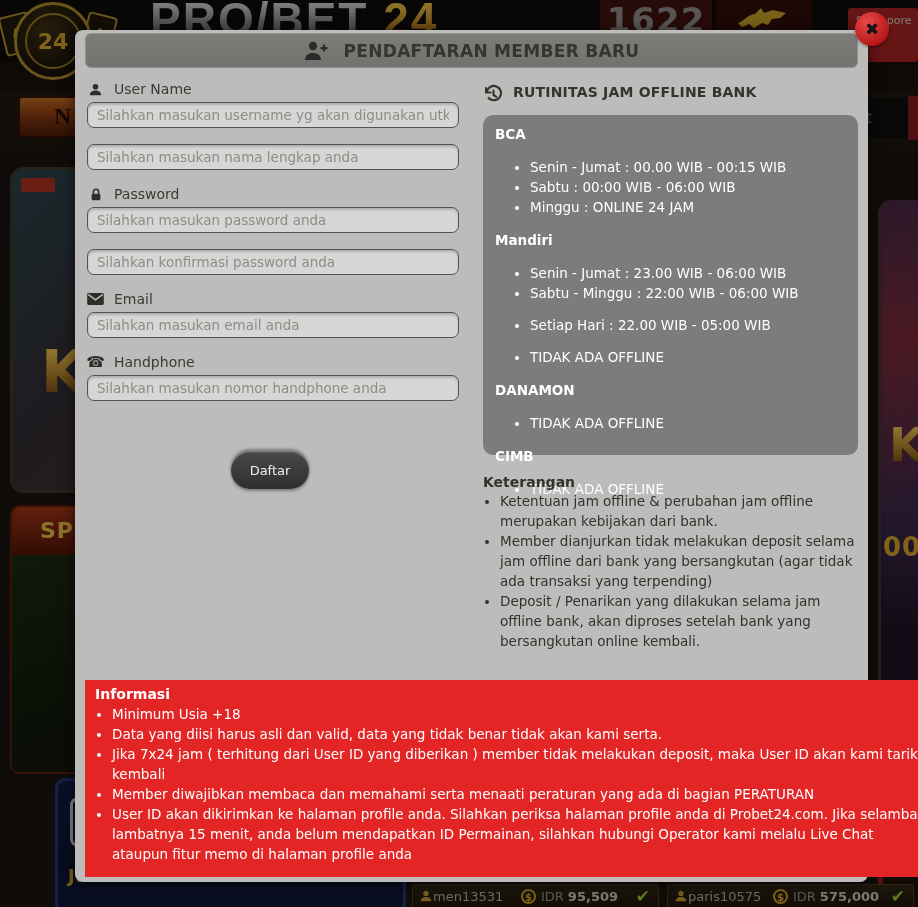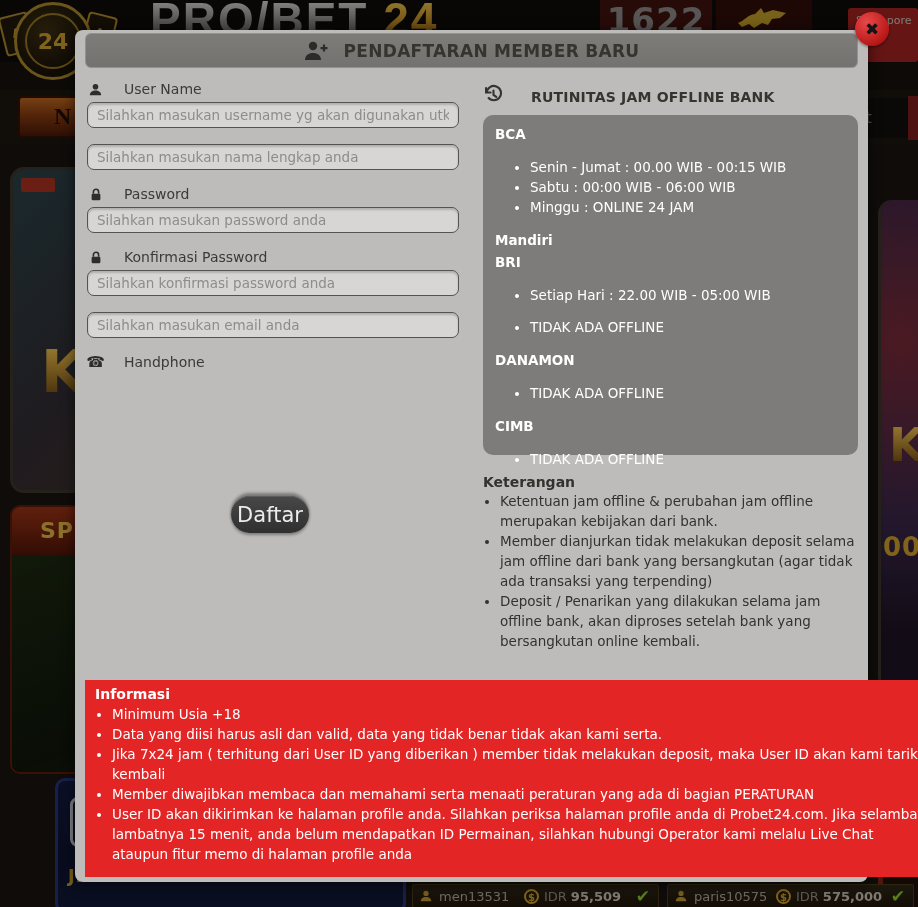--- a/index.html
+++ b/index.html
@@ -73,21 +73,21 @@
   .blue-logo{position:absolute;left:12px;top:16px;width:34px;height:44px;border:3px solid #d8d8e0;border-radius:8px;
     color:#d8d8e0;font-weight:bold;font-size:26px;text-align:center;line-height:42px;}
   .blue-jad{position:absolute;left:10px;top:84px;font-size:18px;font-weight:800;color:#caa32c;letter-spacing:2px;}
 
   
   .ticker{left:412px;top:884px;display:flex;gap:8px;}
   .tcell{width:245px;height:22px;flex:0 0 245px;display:flex;align-items:center;
     background:linear-gradient(180deg,#2c2514,#191106);border:1px solid #4a3c18;border-radius:2px;
     font-size:13px;}
   .tcell .picon{margin-left:6px;flex:0 0 auto;}
-  .tuser{margin-left:6px;color:#b8b3a8;}
+  .tuser{color:#b8b3a8;}
   .tmid{margin-left:auto;display:flex;align-items:center;}
   .tcoin{width:15px;height:15px;border-radius:50%;border:2px solid #d8a62a;background:#241c08;
     color:#d8a62a;font-size:10px;font-weight:bold;text-align:center;line-height:14px;box-sizing:border-box;}
   .tcur{margin-left:5px;color:#9a958c;}
   .tamt{margin-left:4px;color:#d5cfc4;font-weight:bold;}
   .tcheck{margin-left:auto;margin-right:8px;color:#8fd42a;font-size:17px;font-weight:bold;}
 
   .overlay{position:absolute;inset:0;background:rgba(10,8,5,0.42);}
 
   
@@ -97,34 +97,34 @@
     background:linear-gradient(180deg,#7e7c78,#747270);border:1px solid #94928e;box-sizing:border-box;
     display:flex;align-items:center;justify-content:center;gap:16px;}
   .modal-title{font-size:17px;font-weight:bold;color:#35342f;letter-spacing:.3px;}
   .close-btn{position:absolute;left:855px;top:12px;width:34px;height:34px;border-radius:50%;
     background:radial-gradient(circle at 35% 30%,#e84848,#b51515 75%);
     box-shadow:0 1px 3px rgba(0,0,0,.5);display:flex;align-items:center;justify-content:center;
     color:#151515;font-size:17px;font-weight:bold;cursor:pointer;}
 
   .col-left{position:absolute;left:12px;top:51px;width:372px;}
   .fgroup{margin-bottom:16px;}
-  .flabel{display:flex;align-items:center;gap:20px;margin-bottom:5px;
+  .flabel{display:flex;align-items:center;gap:10px;margin-bottom:5px;
     font-size:14px;color:#3b3a36;}
   .ficon{width:17px;display:flex;justify-content:center;color:#2e2d2a;font-size:15px;line-height:1;}
   .finput{width:100%;height:26px;box-sizing:border-box;border:1px solid #55534f;border-radius:7px;
     background:#d7d6d4;box-shadow:inset 0 2px 2px rgba(0,0,0,.18);
     padding:0 9px;font-size:13.5px;color:#444;font-family:"DejaVu Sans",sans-serif;outline:none;}
   .finput::placeholder{color:#8e8c88;opacity:1;}
   .daftar-btn{position:absolute;left:156px;top:422px;width:78px;height:37px;border-radius:19px;
     background:linear-gradient(180deg,#484848,#2f2f2f);border:none;
     box-shadow:inset 0 1px 0 #5d5d5d,0 -3px 3px rgba(0,0,0,.35),0 2px 3px rgba(0,0,0,.35);
-    color:#ececec;font-size:21px;font-family:"DejaVu Sans",sans-serif;cursor:pointer;margin-top:44px;}
+    color:#ececec;font-size:13px;font-family:"DejaVu Sans",sans-serif;cursor:pointer;}
 
   .col-right{position:absolute;left:408px;top:54px;width:378px;}
-  .rut-row{display:flex;align-items:flex-end;gap:27px;}
+  .rut-row{display:flex;align-items:flex-start;gap:9px;}
   .rut-title{font-size:14px;font-weight:bold;color:#35342f;letter-spacing:.2px;}
   .bank-panel{position:absolute;left:0;top:31px;width:375px;height:340px;box-sizing:border-box;
     background:#7d7c7a;border-radius:10px;color:#fff;padding:8px 12px;font-size:13.5px;}
   .bank-name{font-weight:bold;line-height:22px;}
   .bank-panel ul{margin:12px;padding:0 0 0 23px;}
   .bank-panel li{line-height:20px;}
   .ket{position:absolute;left:0;top:389px;width:378px;color:#33322e;font-size:13.5px;}
   .ket-title{font-weight:bold;font-size:14px;line-height:18px;}
   .ket ul{margin:0;padding:0 0 0 17px;}
   .ket li{line-height:20px;}
@@ -264,41 +264,42 @@
               <rect x="3" y="7" width="10" height="7.5" rx="1.5" fill="#2e2d2a"></rect>
               <path d="M5 7V5a3 3 0 0 1 6 0v2" fill="none" stroke="#2e2d2a" stroke-width="1.8"></path>
             </svg>
         </span>
         <span>Password</span>
       </div>
       <input class="finput" type="password" placeholder="Silahkan masukan password anda" style="">
     </div>
 
     <div class="fgroup">
+      <input class="finput" type="password" placeholder="Silahkan konfirmasi password anda" style="">
+    </div>
+
+    <div class="fgroup">
       <div class="flabel">
         <span class="ficon">
-          <svg width="14" height="15" viewBox="0 0 16 16">
-              <rect x="3" y="7" width="10" height="7.5" rx="1.5" fill="#2e2d2a"></rect>
-              <path d="M5 7V5a3 3 0 0 1 6 0v2" fill="none" stroke="#2e2d2a" stroke-width="1.8"></path>
+          <svg width="17" height="12" viewBox="0 0 18 13">
+              <rect width="18" height="13" rx="1.5" fill="#2e2d2a"></rect>
+              <path d="M1 1.5l8 6 8-6" stroke="#bdbcba" stroke-width="1.6" fill="none"></path>
             </svg>
         </span>
-        <span>Konfirmasi Password</span>
+        <span>Email</span>
       </div>
-      <input class="finput" type="password" placeholder="Silahkan konfirmasi password anda" style="">
-    </div>
-
-    <div class="fgroup">
       <input class="finput" type="text" placeholder="Silahkan masukan email anda" style="">
     </div>
 
     <div class="fgroup">
       <div class="flabel">
         <span class="ficon">☎</span>
         <span>Handphone</span>
       </div>
+      <input class="finput" type="text" placeholder="Silahkan masukan nomor handphone anda" style="">
     </div>
   </div>
 
   <button class="daftar-btn">Daftar</button>
 
   <div class="col-right">
     <div class="rut-row">
       <svg width="21" height="21" viewBox="0 0 24 24" fill="none" stroke="#35342f" stroke-width="2.4">
         <path d="M3.5 4.5v5.2h5.2" stroke-linecap="round"></path>
         <path d="M4.2 9.7a8.2 8.2 0 1 1 1.6 5.6"></path>
@@ -310,21 +311,25 @@
     <div class="bank-panel">
       <div class="bank-name">BCA</div>
       <ul>
   <li>Senin - Jumat : 00.00 WIB - 00:15 WIB</li>
 
   <li>Sabtu : 00:00 WIB - 06:00 WIB</li>
 
   <li>Minggu : ONLINE 24 JAM</li>
 </ul>
       <div class="bank-name">Mandiri</div>
-      <div class="bank-name">BRI</div>
+      <ul>
+  <li>Senin - Jumat : 23.00 WIB - 06:00 WIB</li>
+
+  <li>Sabtu - Minggu : 22:00 WIB - 06:00 WIB</li>
+</ul>
       <ul>
   <li>Setiap Hari : 22.00 WIB - 05:00 WIB</li>
 </ul>
       <ul>
   <li>TIDAK ADA OFFLINE</li>
 </ul>
       <div class="bank-name">DANAMON</div>
       <ul>
   <li>TIDAK ADA OFFLINE</li>
 </ul>

